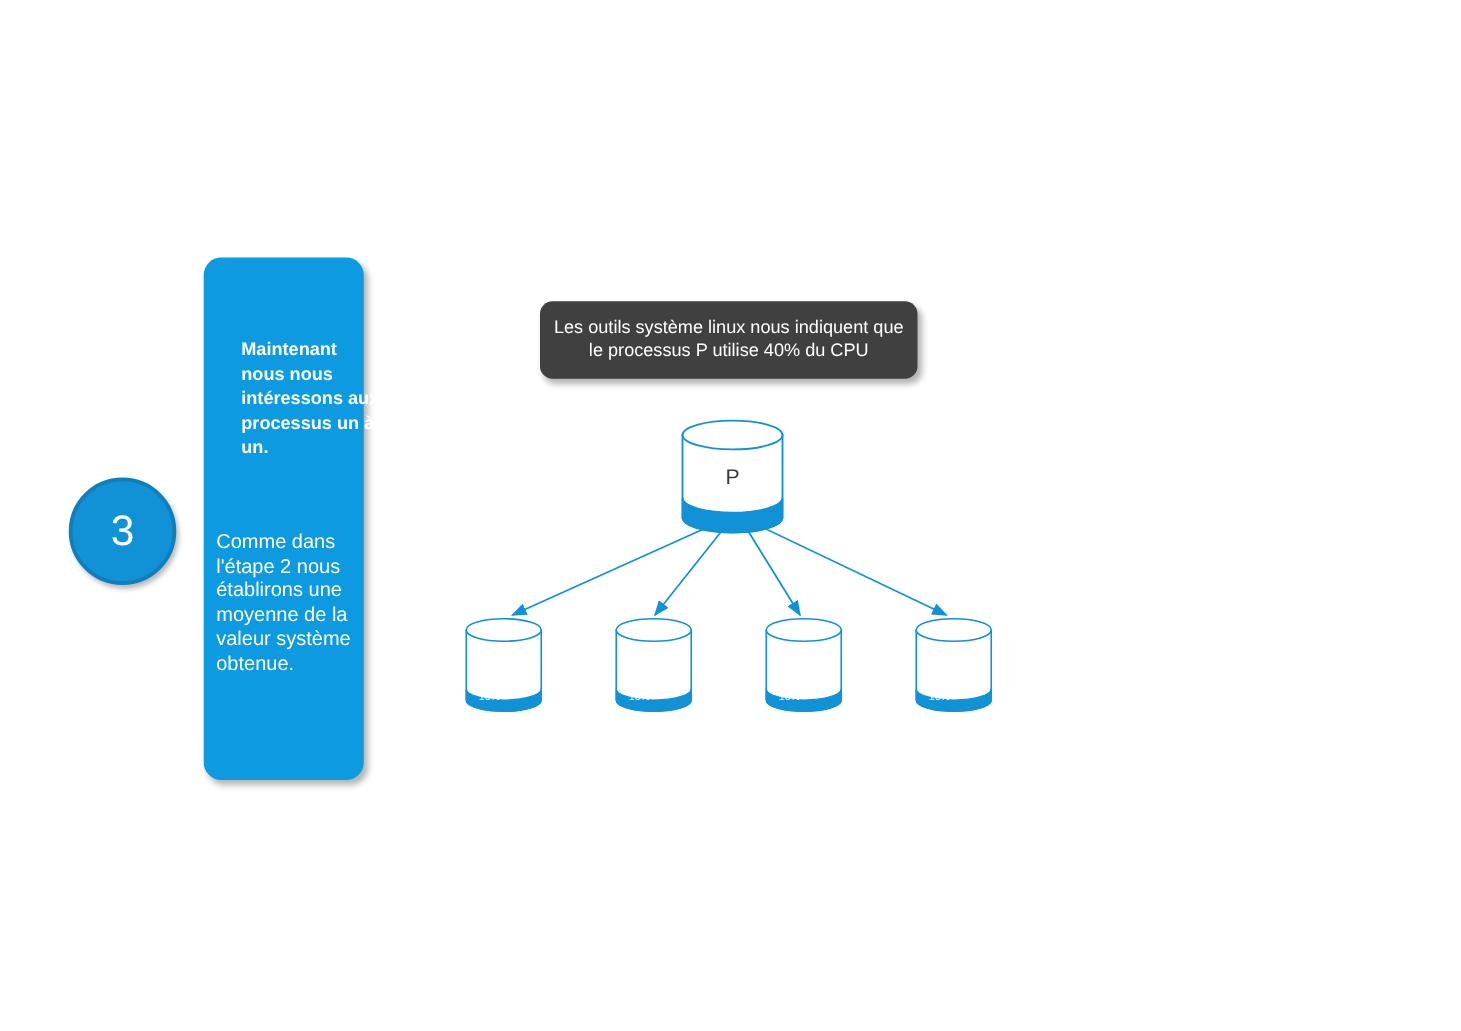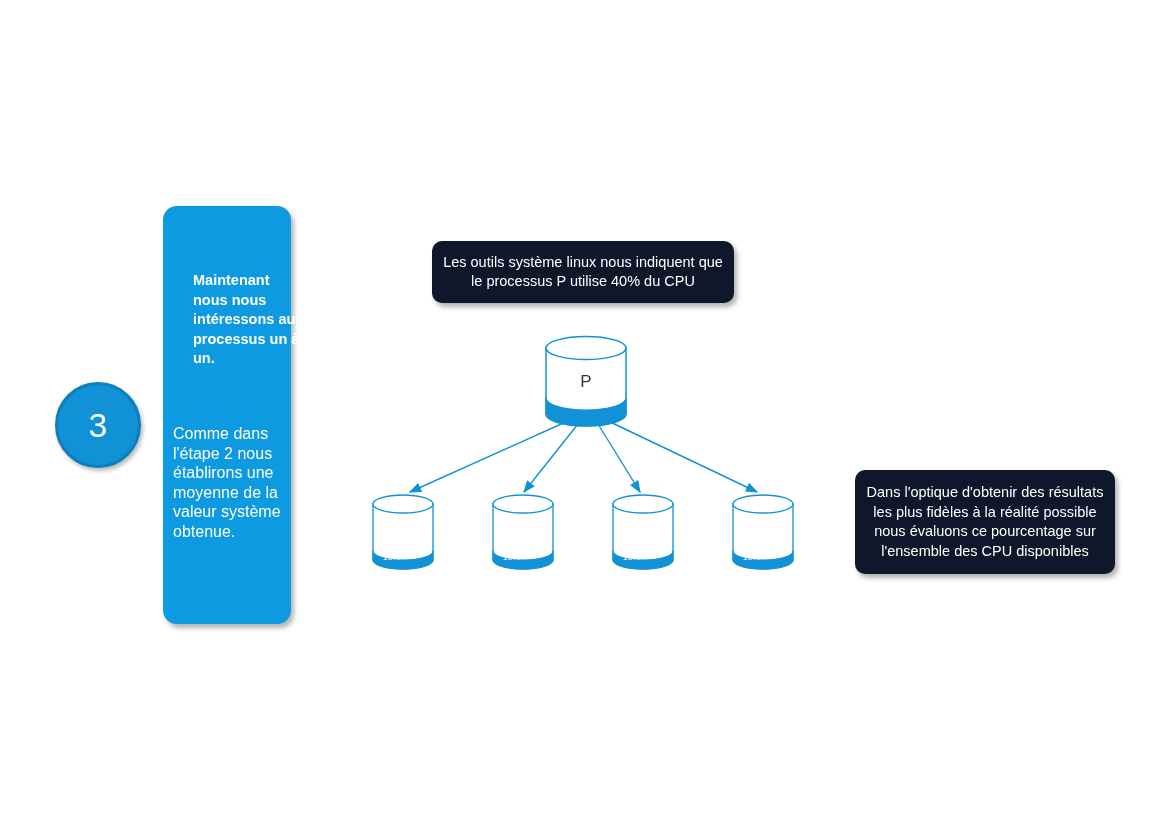--- a/index.html
+++ b/index.html
@@ -65,21 +65,21 @@
     top: 218px;
     width: 112px;
     color: #ffffff;
     font-size: 16px;
     line-height: 19.5px;
   }
 
   
   .callout {
     position: absolute;
-    background: #0f172a;
+    background: #404040;
     border-radius: 10px;
     box-shadow: 3px 4px 5px rgba(0,0,0,0.3);
     color: #ffffff;
     font-size: 14.5px;
     line-height: 19.5px;
     text-align: center;
     display: flex;
     align-items: center;
     justify-content: center;
     box-sizing: border-box;
@@ -151,23 +151,20 @@
 
   <div class="left-panel">
     <div class="p1">Maintenant nous nous intéressons aux processus un à un.</div>
     <div class="p2">Comme dans l'étape 2 nous établirons une moyenne de la valeur système obtenue.</div>
   </div>
 
   <div class="callout" id="callout-top">
     <span>Les outils système linux nous indiquent que le processus P utilise 40% du CPU</span>
   </div>
 
-  <div class="callout" id="callout-right">
-    <span>Dans l'optique d'obtenir des résultats les plus fidèles à la réalité possible nous évaluons ce pourcentage sur l'ensemble des CPU disponibles</span>
-  </div>
 
   <svg id="connectors">
     <defs>
       <marker id="arrowhead" markerWidth="9" markerHeight="7" refX="8" refY="3.5" orient="auto">
         <polygon points="0 0, 9 3.5, 0 7" fill="#1192d6"></polygon>
       </marker>
     </defs>
     <line x1="570" y1="420" x2="410" y2="492" stroke="#1192d6" stroke-width="1.4" marker-end="url(#arrowhead)"></line>
     <line x1="578" y1="424" x2="524" y2="492" stroke="#1192d6" stroke-width="1.4" marker-end="url(#arrowhead)"></line>
     <line x1="598" y1="424" x2="640" y2="492" stroke="#1192d6" stroke-width="1.4" marker-end="url(#arrowhead)"></line>

